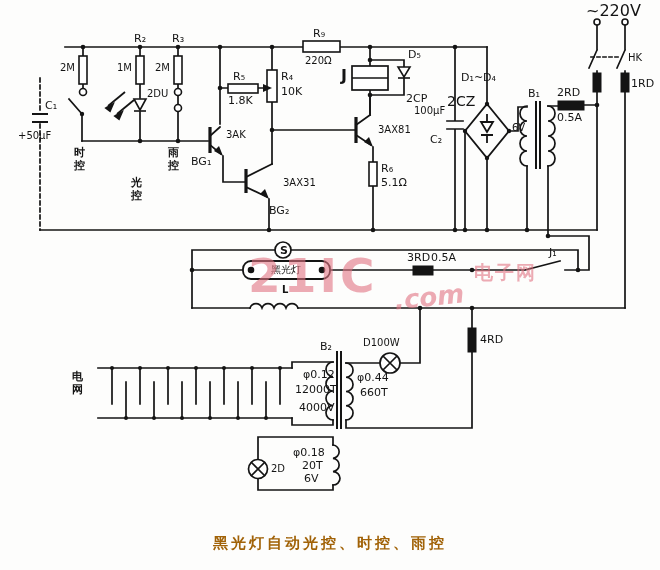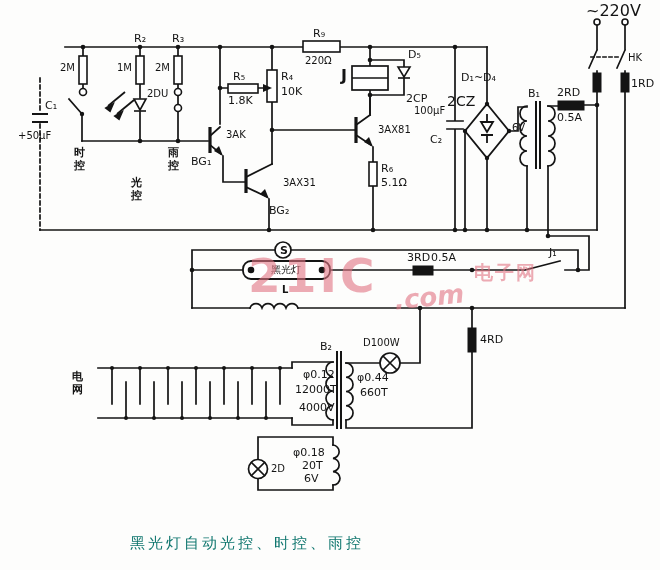--- a/index.html
+++ b/index.html
@@ -11,22 +11,22 @@
   .s9{font-size:11px;}
   .s8{font-size:14px;text-align:right;}
   .s11{font-size:16px;}
   .vert{white-space:normal;width:13px;word-break:break-all;line-height:13px;font-size:11px;font-weight:bold;}
   .bold{font-weight:bold;}
   #watermark{position:absolute;z-index:6;left:248px;top:252px;width:330px;height:64px;
              color:rgba(225,115,130,0.60);pointer-events:none;}
   #wm-brand{position:absolute;left:0;top:0;font-size:47px;font-weight:bold;letter-spacing:3px;line-height:47px;}
   #wm-com{position:absolute;left:146px;top:30px;font-size:26px;font-style:italic;font-weight:bold;transform:rotate(-6deg);}
   #wm-site{position:absolute;left:226px;top:8px;font-size:19px;font-weight:bold;letter-spacing:2px;}
-  #caption{position:absolute;z-index:4;left:130px;top:534px;width:400px;text-align:left;
-           font-size:15px;letter-spacing:3px;color:#0f766e;font-family:"DejaVu Sans",sans-serif;}
+  #caption{position:absolute;z-index:4;left:130px;top:534px;width:400px;text-align:center;
+           font-size:15px;letter-spacing:3px;color:#a16207;font-family:"DejaVu Sans",sans-serif;font-weight:bold;}
 </style>
 </head>
 <body>
 
 <div id="stage">
 
 <svg id="schem" width="660" height="570" viewBox="0 0 660 570">
 
   <g stroke="#141414" stroke-width="1.7" fill="none" stroke-linecap="square">
 

